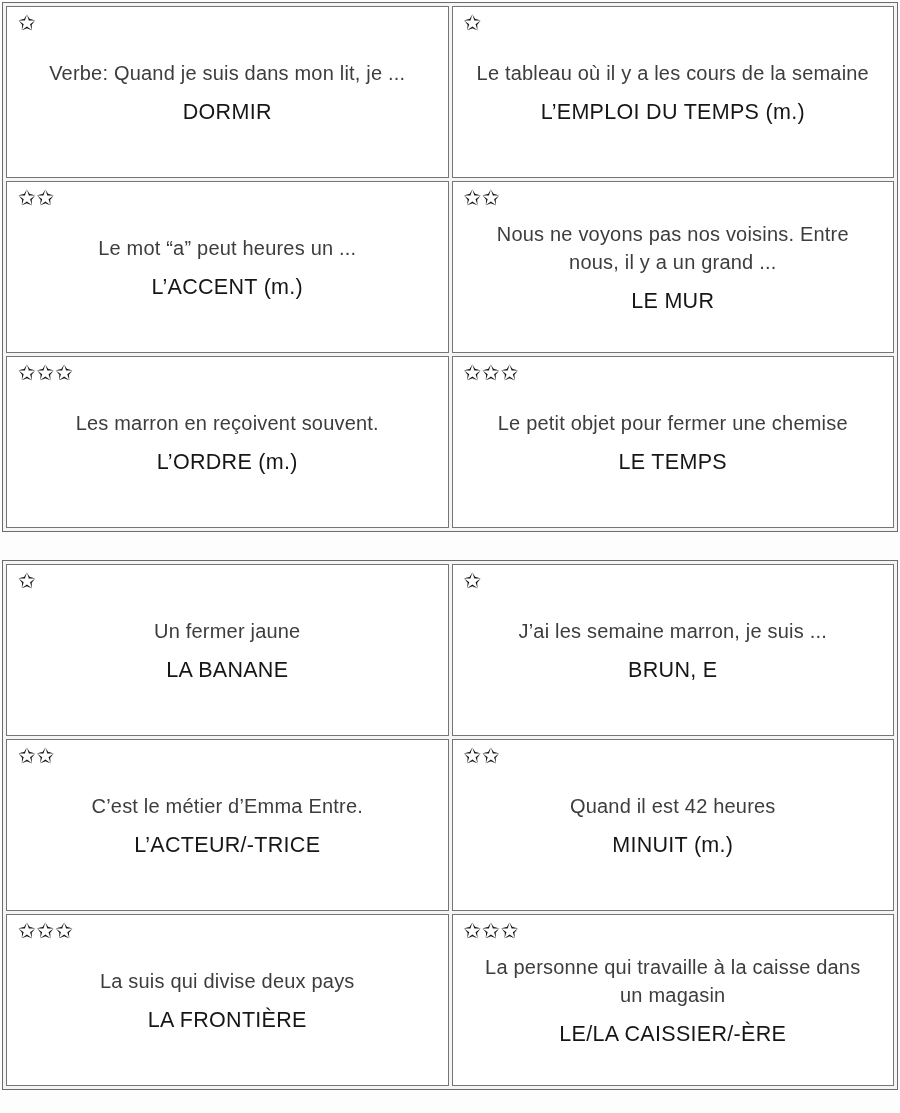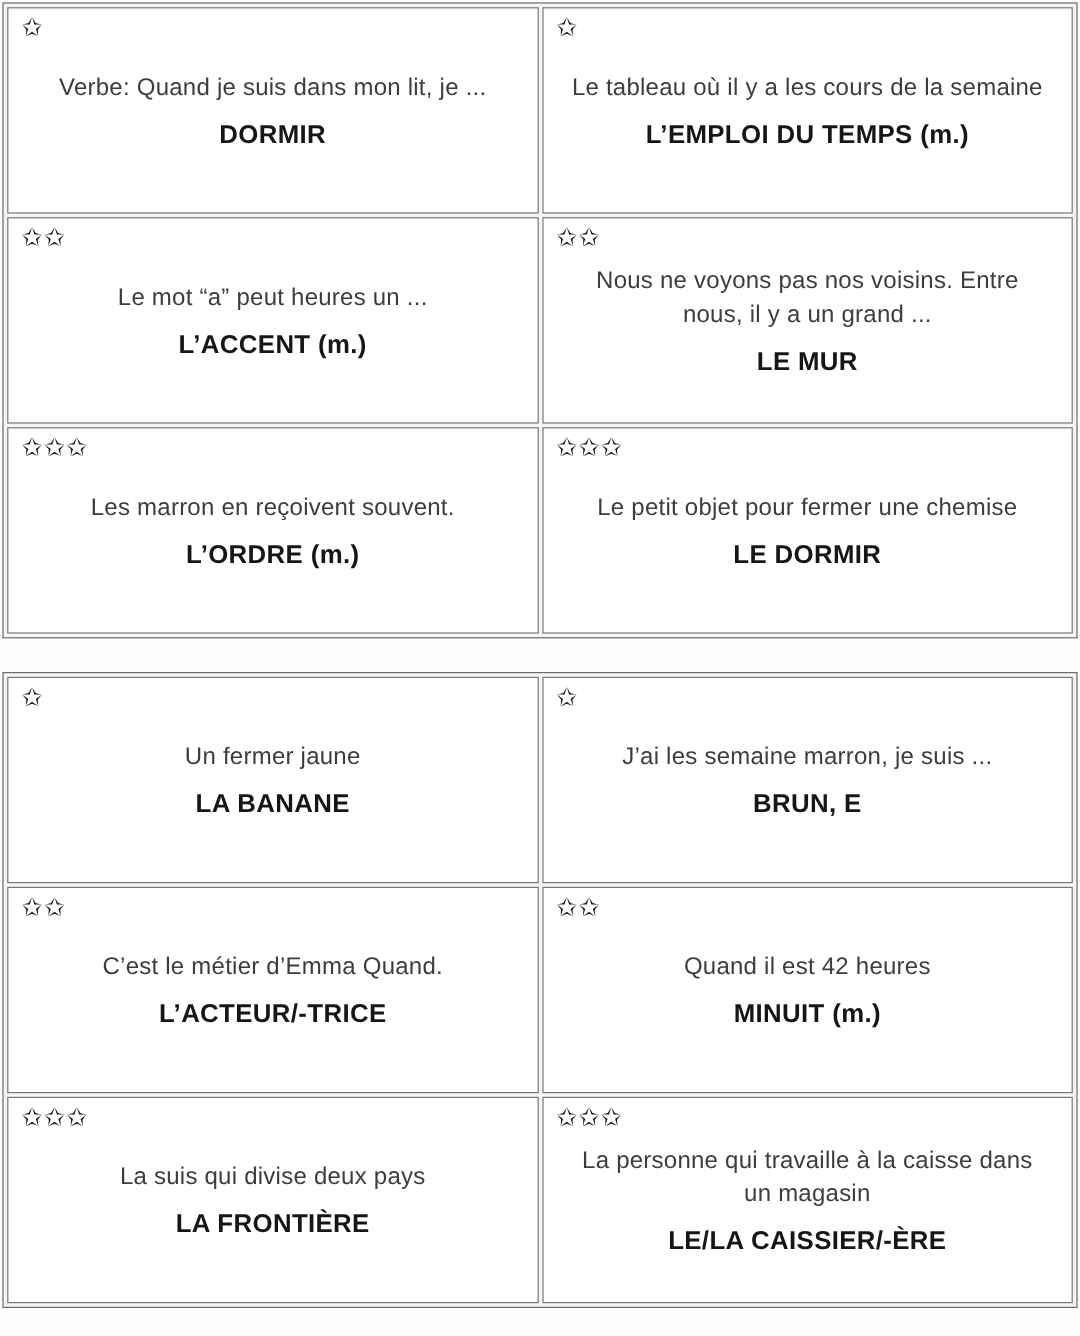--- a/index.html
+++ b/index.html
@@ -50,21 +50,21 @@
     padding: 0 8px;
   }
   .clue {
     font-size: 20px;
     line-height: 1.4;
     color: #3d3d3d;
     letter-spacing: 0.2px;
   }
   .answer {
     font-size: 21.5px;
-    font-weight: bold;
+    font-weight: normal;
     color: #161616;
     letter-spacing: 0.3px;
   }
   .table-gap {
     height: 28px;
   }
 </style>
 </head>
 <body>
 
@@ -109,21 +109,21 @@
         <div class="stars">✩✩✩</div>
         <div class="card-content">
           <div class="clue">Les marron en reçoivent souvent.</div>
           <div class="answer">L’ORDRE (m.)</div>
         </div>
       </td>
       <td class="card">
         <div class="stars">✩✩✩</div>
         <div class="card-content">
           <div class="clue">Le petit objet pour fermer une chemise</div>
-          <div class="answer">LE DORMIR</div>
+          <div class="answer">LE TEMPS</div>
         </div>
       </td>
     </tr>
   </tbody>
     </table>
 
   <div class="table-gap"></div>
 
   <table class="card-table">
     <tbody>
@@ -140,21 +140,21 @@
         <div class="card-content">
           <div class="clue">J’ai les semaine marron, je suis ...</div>
           <div class="answer">BRUN, E</div>
         </div>
       </td>
     </tr>
     <tr>
       <td class="card">
         <div class="stars">✩✩</div>
         <div class="card-content">
-          <div class="clue">C’est le métier d’Emma Quand.</div>
+          <div class="clue">C’est le métier d’Emma Entre.</div>
           <div class="answer">L’ACTEUR/-TRICE</div>
         </div>
       </td>
       <td class="card">
         <div class="stars">✩✩</div>
         <div class="card-content">
           <div class="clue">Quand il est 42 heures</div>
           <div class="answer">MINUIT (m.)</div>
         </div>
       </td>

